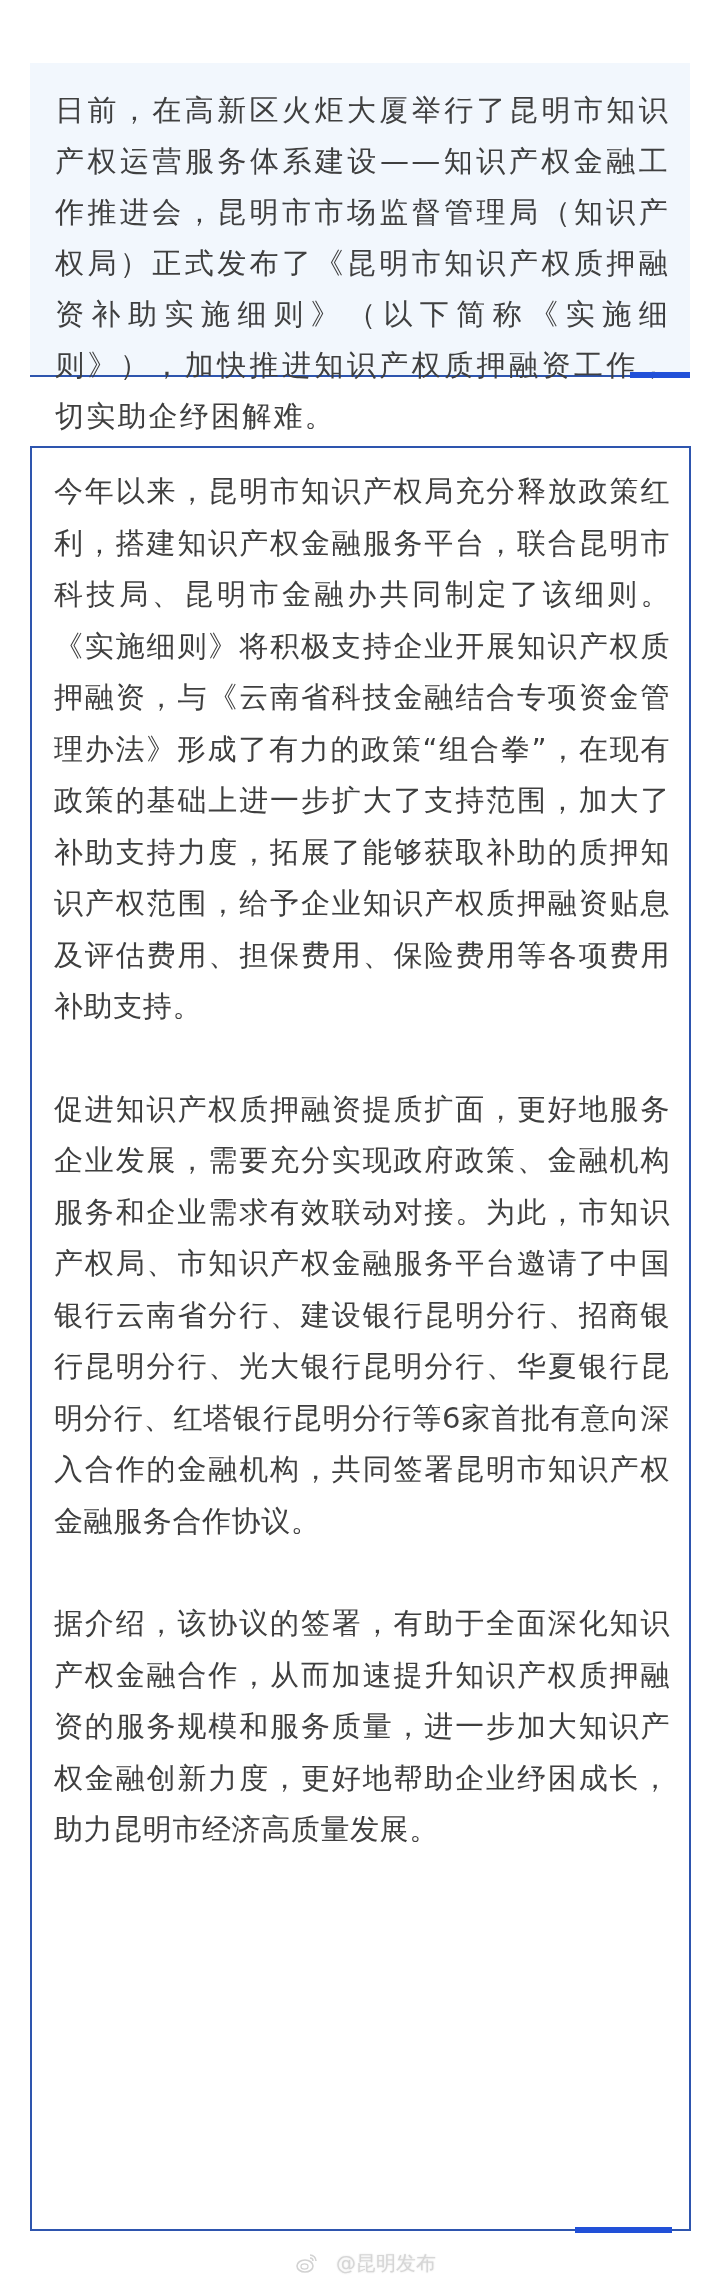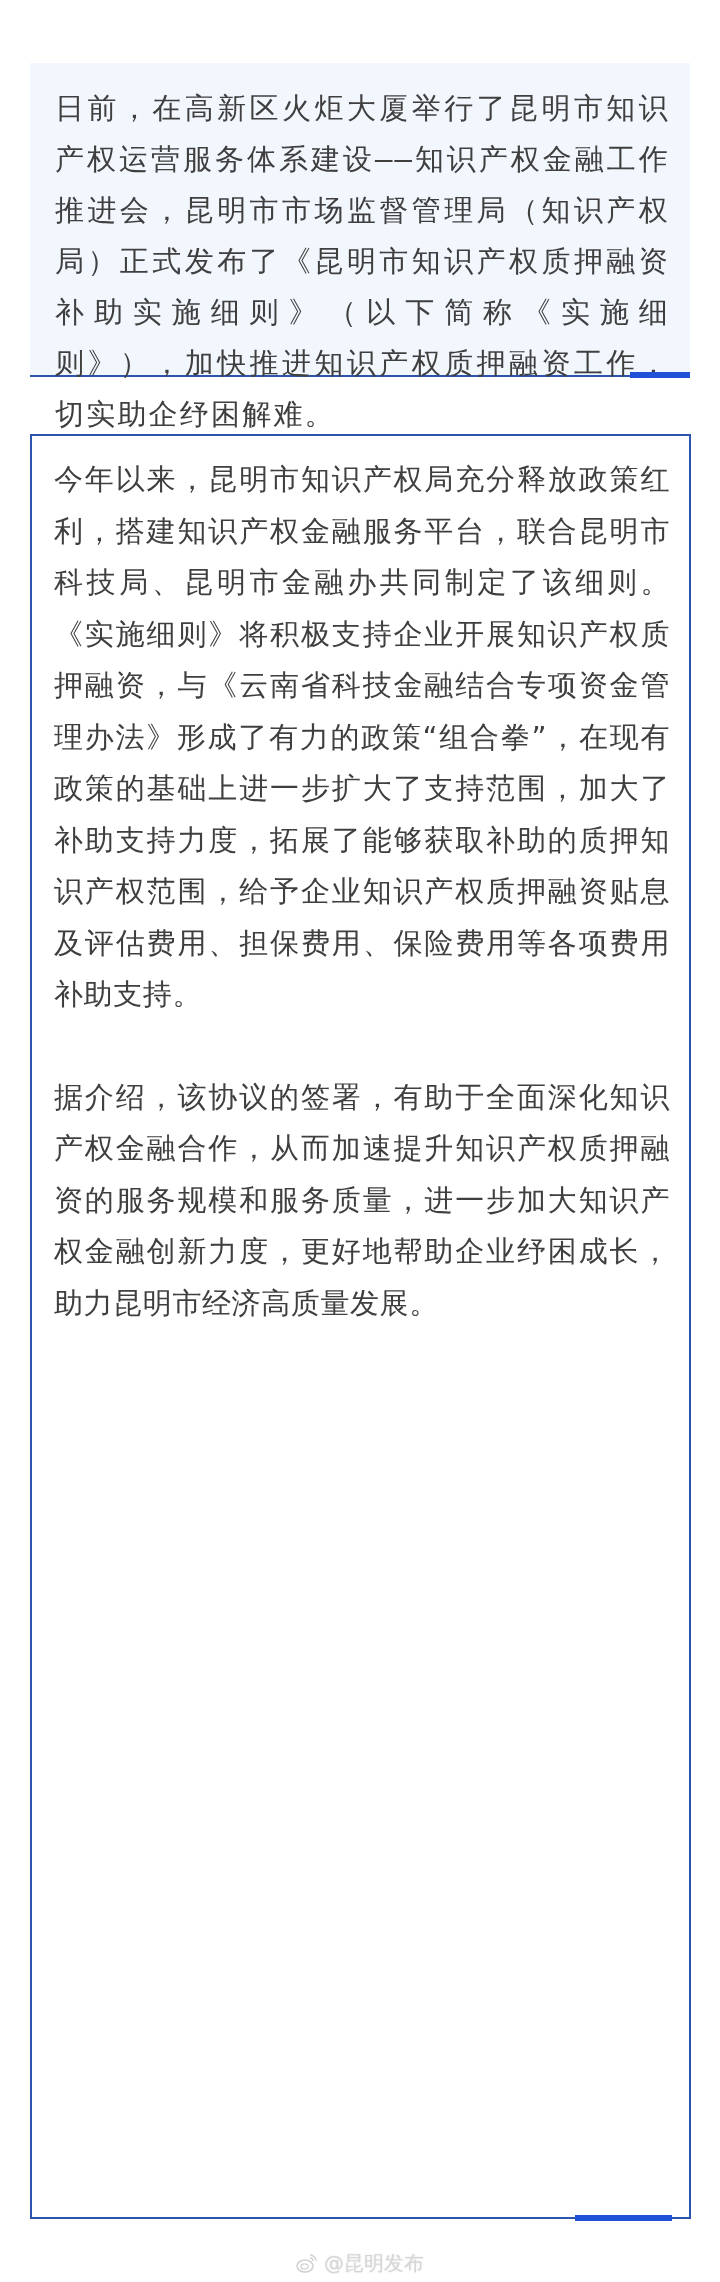--- a/index.html
+++ b/index.html
@@ -17,21 +17,20 @@
     }
     .intro-box {
       position: absolute;
       left: 30px;
       top: 63px;
       width: 660px;
       height: 314px;
       background: #f2f7fd;
       border-bottom: 2px solid #2e55ae;
       box-sizing: border-box;
-      font-family: Liberation Mono, monospace;
     }
     .intro-accent {
       position: absolute;
       right: 0;
       bottom: -3px;
       width: 60px;
       height: 6px;
       background: #2150d8;
     }
     .intro-text {
@@ -41,21 +40,21 @@
       width: 615px;
       font-size: 29px;
       line-height: 51px;
       letter-spacing: 2.2px;
       text-align: justify;
       margin: 0;
     }
     .body-box {
       position: absolute;
       left: 30px;
-      top: 434px;
+      top: 446px;
       width: 661px;
       height: 1785px;
       border: 2.5px solid #2e55ae;
       box-sizing: border-box;
       background: #ffffff;
     }
     .body-accent {
       position: absolute;
       left: 543px;
       bottom: -4px;
@@ -79,21 +78,21 @@
     .para:last-child {
       margin-bottom: 0;
     }
     .watermark {
       position: absolute;
       left: 296px;
       top: 2248px;
       height: 30px;
       display: flex;
       align-items: center;
-      gap: 6px;
+      gap: 18px;
       color: #d6d6d6;
       font-size: 20px;
       filter: blur(0.6px);
       text-shadow: 0 0 2px #e0e0e0;
     }
     .weibo-icon {
       width: 22px;
       height: 22px;
       display: inline-block;
     }
@@ -102,20 +101,21 @@
 <body>
 
 <div class="intro-box">
   <p class="intro-text">日前，在高新区火炬大厦举行了昆明市知识产权运营服务体系建设——知识产权金融工作推进会，昆明市市场监督管理局（知识产权局）正式发布了《昆明市知识产权质押融资补助实施细则》（以下简称《实施细则》），加快推进知识产权质押融资工作，切实助企纾困解难。</p>
   <div class="intro-accent"></div>
 </div>
 
 <div class="body-box">
   <div class="body-content">
     <p class="para">今年以来，昆明市知识产权局充分释放政策红利，搭建知识产权金融服务平台，联合昆明市科技局、昆明市金融办共同制定了该细则。《实施细则》将积极支持企业开展知识产权质押融资，与《云南省科技金融结合专项资金管理办法》形成了有力的政策“组合拳”，在现有政策的基础上进一步扩大了支持范围，加大了补助支持力度，拓展了能够获取补助的质押知识产权范围，给予企业知识产权质押融资贴息及评估费用、担保费用、保险费用等各项费用补助支持。</p>
+    <p class="para">促进知识产权质押融资提质扩面，更好地服务企业发展，需要充分实现政府政策、金融机构服务和企业需求有效联动对接。为此，市知识产权局、市知识产权金融服务平台邀请了中国银行云南省分行、建设银行昆明分行、招商银行昆明分行、光大银行昆明分行、华夏银行昆明分行、红塔银行昆明分行等6家首批有意向深入合作的金融机构，共同签署昆明市知识产权金融服务合作协议。</p>
     <p class="para">据介绍，该协议的签署，有助于全面深化知识产权金融合作，从而加速提升知识产权质押融资的服务规模和服务质量，进一步加大知识产权金融创新力度，更好地帮助企业纾困成长，助力昆明市经济高质量发展。</p>
 
   </div>
   <div class="body-accent"></div>
 </div>
 
 <div class="watermark">
   <span class="weibo-icon">
     <svg width="22" height="22" viewBox="0 0 22 22">
       <ellipse cx="9" cy="14" rx="8" ry="6" fill="none" stroke="#d2d2d2" stroke-width="1.6"></ellipse>

